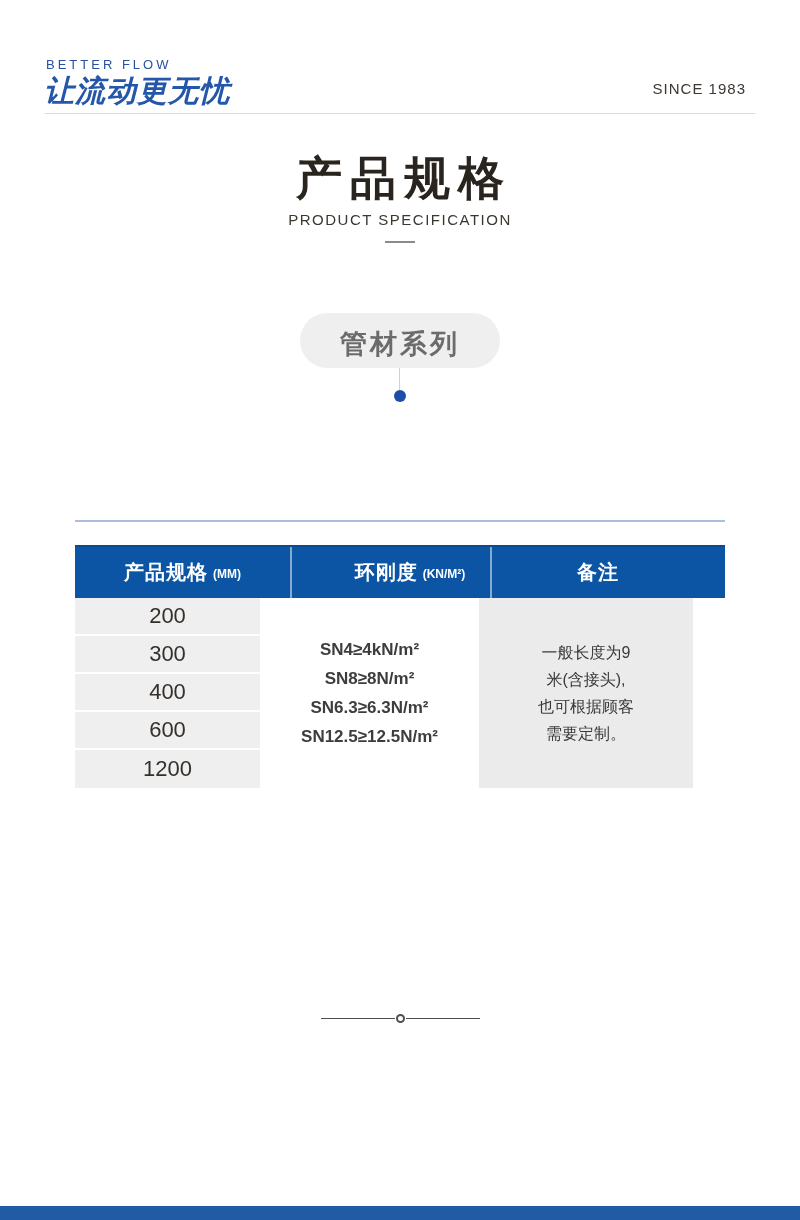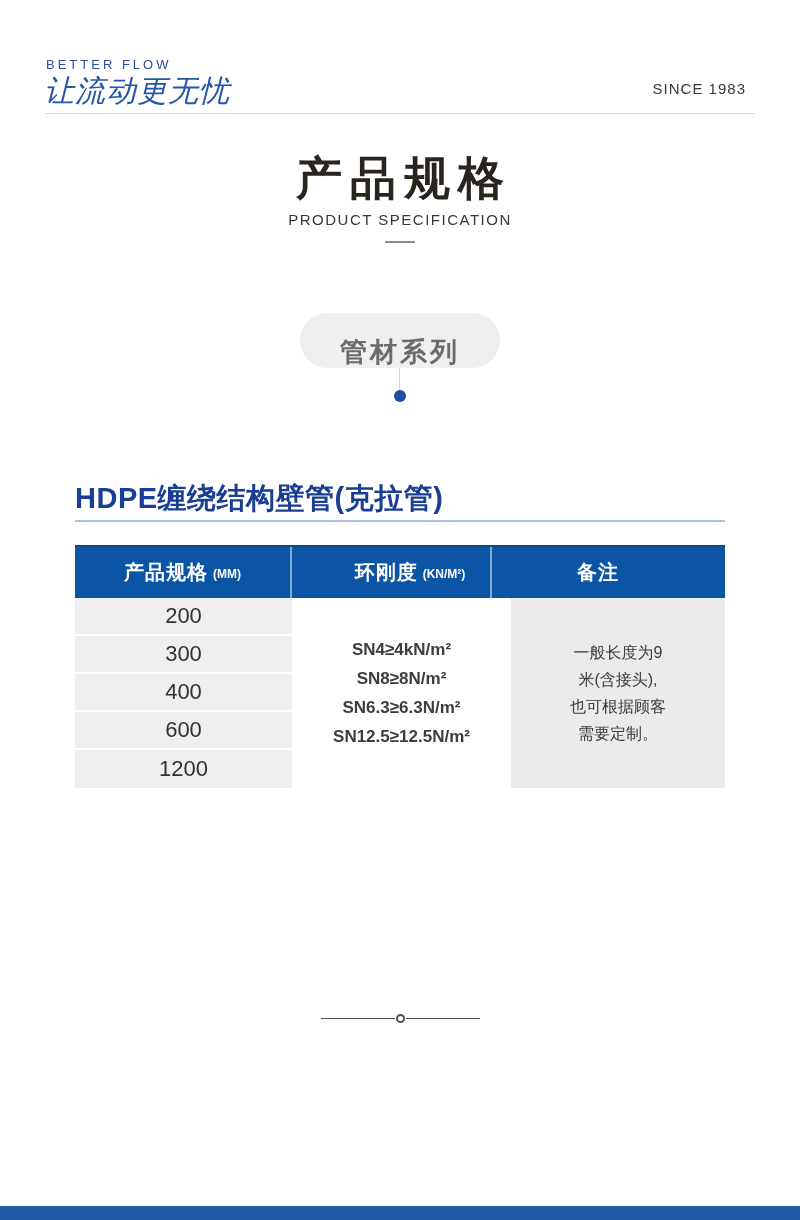--- a/index.html
+++ b/index.html
@@ -12,21 +12,21 @@
   .page { position: absolute; inset: 0; background: #ffffff; }
 
   
   .brand-en {
     position: absolute; left: 46px; top: 57px;
     font-size: 13px; font-weight: normal; letter-spacing: 3px;
     color: #2b4fa1;
   }
   .brand-cn {
     position: absolute; left: 44px; top: 71px;
-    font-size: 30px; font-weight: normal; letter-spacing: 1px;
+    font-size: 30px; font-weight: bold; letter-spacing: 1px;
     color: #2457a9; font-style: italic;
   }
   .since {
     position: absolute; right: 54px; top: 80px;
     font-size: 15px; letter-spacing: 1px; color: #3d3731;
   }
   .top-divider {
     position: absolute; left: 45px; right: 45px; top: 113px;
     height: 1px; background: #d9d9d9;
   }
@@ -43,21 +43,21 @@
     color: #3c3631;
   }
   .hero-line {
     position: absolute; left: 385px; top: 241px;
     width: 30px; height: 2px; background: #8a8a8a;
   }
 
   
   .pill {
     position: absolute; left: 50%; top: 313px; transform: translateX(-50%);
-    height: 55px; line-height: 55px; padding: 12px 40px;
+    height: 55px; line-height: 55px; padding: 4px 40px;
     background: #efefef; border-radius: 28px;
     font-size: 27px; font-weight: bold; letter-spacing: 3px;
     color: #6b6b6b; white-space: nowrap;
   }
   .pill-stem {
     position: absolute; left: 399px; top: 368px;
     width: 1px; height: 22px; background: #d2d2d2;
   }
   .pill-dot {
     position: absolute; left: 394px; top: 390px;
@@ -88,21 +88,21 @@
     display: flex; align-items: center; justify-content: center;
     color: #ffffff; font-weight: bold;
   }
   .th-1 { width: 217px; border-right: 2px solid rgba(235,240,248,0.55); }
   .th-2 { width: 200px; border-right: 2px solid rgba(235,240,248,0.55); padding-left: 38px; }
   .th-3 { width: 212px; }
   .th .lbl { font-size: 20px; letter-spacing: 1px; }
   .th .unit { font-size: 12px; font-weight: bold; margin-left: 5px; margin-top: 3px; }
 
   .tbody { display: flex; align-items: stretch; }
-  .col-diam { width: 217px; display: flex; flex-direction: column; }
+  .col-diam { width: 185px; display: flex; flex-direction: column; }
   .diam-row {
     height: 36px; margin-bottom: 2px; background: #efefef;
     display: flex; align-items: center; justify-content: center;
     font-size: 22px; color: #35302b;
   }
   .diam-row:last-child { margin-bottom: 0; height: 38px; }
   .col-stiff {
     width: 219px; background: #ffffff;
     display: flex; flex-direction: column; align-items: center; justify-content: center;
     gap: 9px; font-size: 17px; color: #3d3d3d; font-weight: bold;
@@ -140,21 +140,20 @@
   <div class="top-divider"></div>
 
   <div class="hero-title">产品规格</div>
   <div class="hero-sub">PRODUCT SPECIFICATION</div>
   <div class="hero-line"></div>
 
   <div class="pill">管材系列</div>
   <div class="pill-stem"></div>
   <div class="pill-dot"></div>
 
-  <div class="section-heading">HDPE缠绕结构壁管(克拉管)</div>
   <div class="section-underline"></div>
 
   <div class="spec-table">
     <div class="thead">
       <div class="th th-1">
         <span class="lbl">产品规格</span>
         <span class="unit">(MM)</span>
       </div>
       <div class="th th-2">
         <span class="lbl">环刚度</span>

